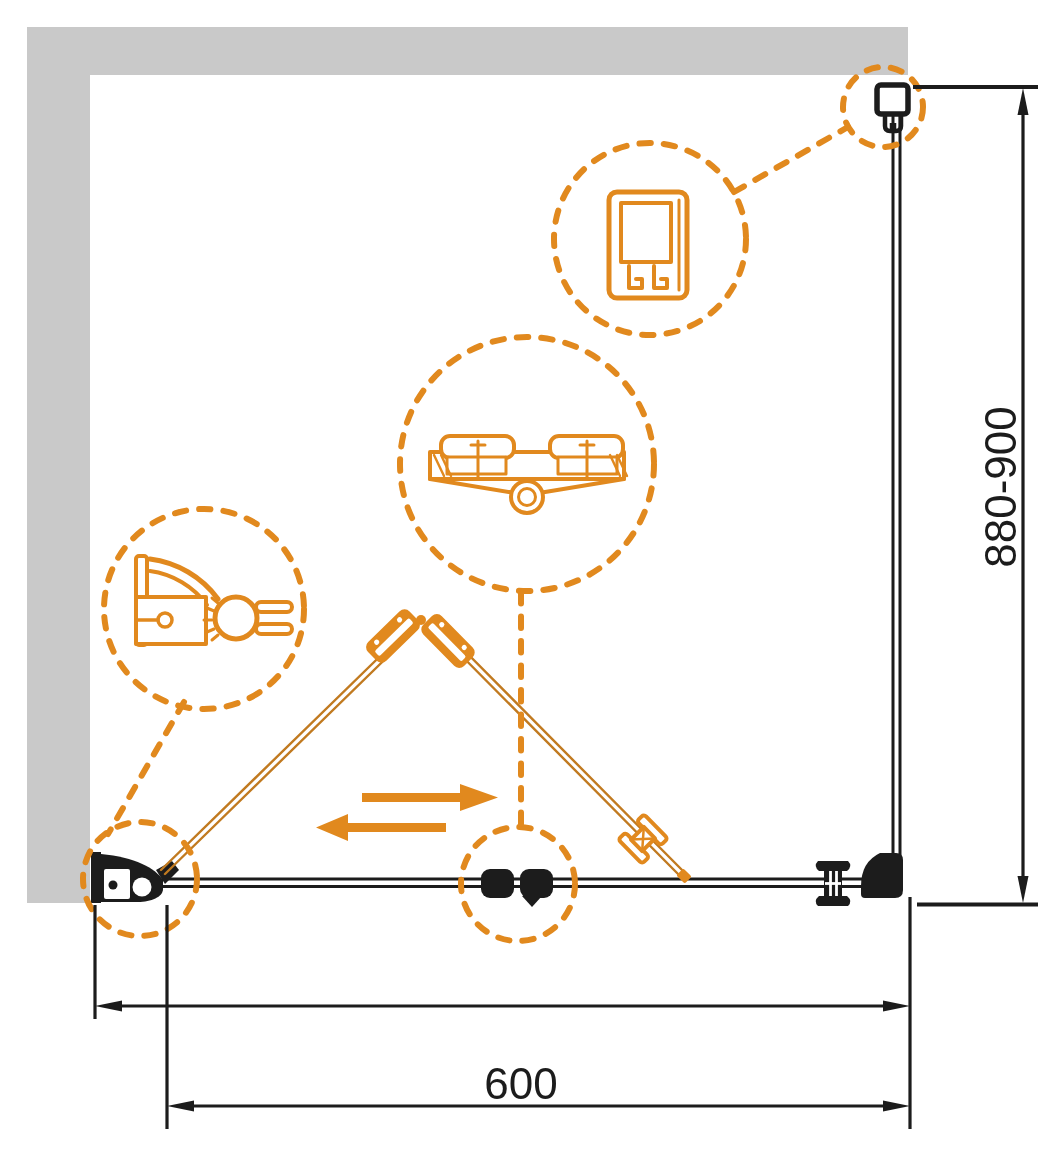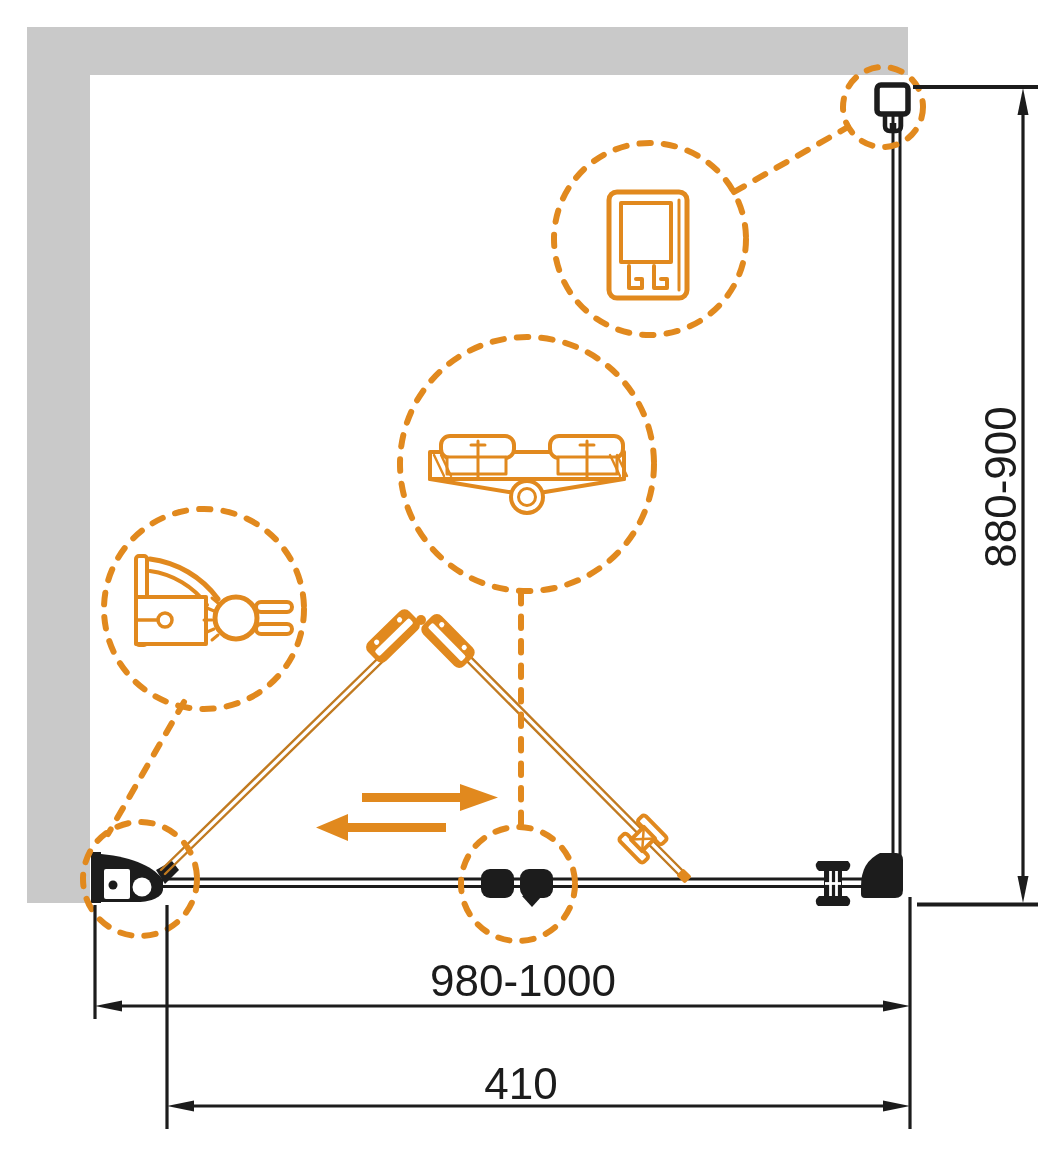--- a/index.html
+++ b/index.html
@@ -184,16 +184,15 @@
       <polygon class="ink" points="910,1006 883,1000.5 883,1011.5"></polygon>
     </g>
     <g>
       <line class="inks" x1="167" y1="905" x2="167" y2="1129" stroke-width="3.2"></line>
       <line class="inks" x1="180" y1="1106" x2="897" y2="1106" stroke-width="3.2"></line>
       <polygon class="ink" points="167,1106 194,1100.5 194,1111.5"></polygon>
       <polygon class="ink" points="910,1106 883,1100.5 883,1111.5"></polygon>
     </g>
   </svg>
 
-  <div class="dim-label" style="left:523px;top:981px">980-1000</div>
-  <div class="dim-label" style="left:521px;top:1084px">410</div>
+  <div class="dim-label" style="left:521px;top:1084px">600</div>
   <div class="dim-label vertical" style="left:1001px;top:487px">880-900</div>
 </div>
 
 </body></html>

